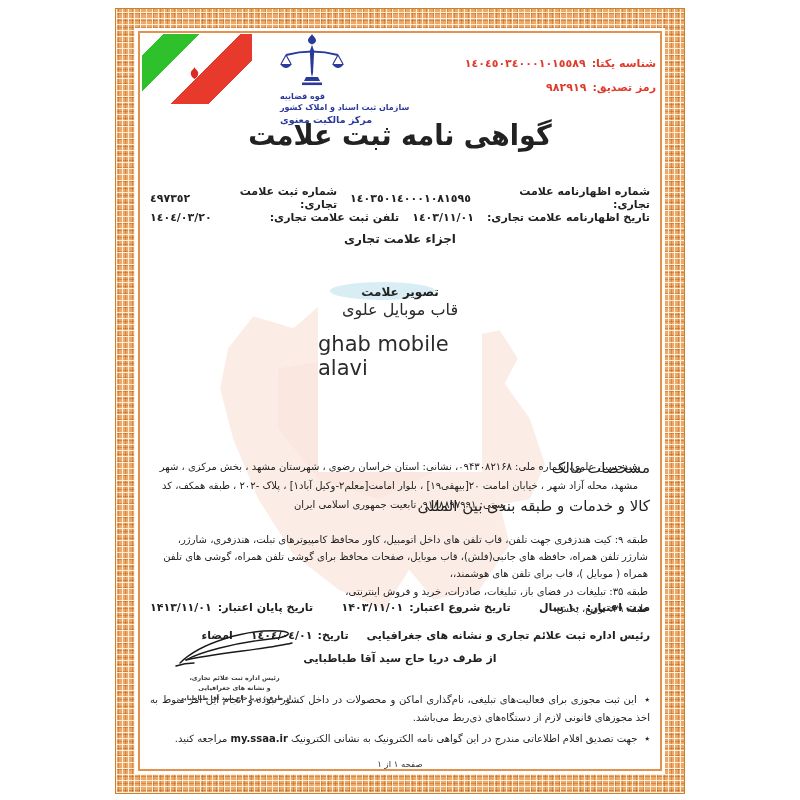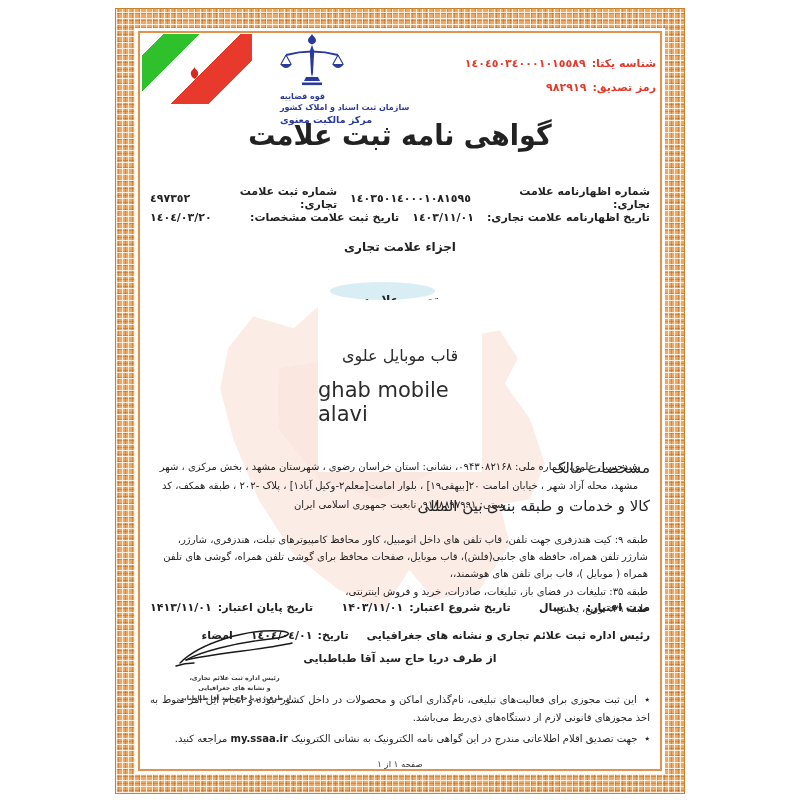--- a/index.html
+++ b/index.html
@@ -31,26 +31,26 @@
   .org3{font-size:9.5px;margin-top:2px;}
   .red-ids{position:absolute;right:4px;top:24px;direction:rtl;text-align:right;color:#e03a2b;
     font-weight:bold;font-size:11px;}
   .red-ids .pair{display:flex;direction:rtl;gap:6px;justify-content:flex-start;margin-bottom:11px;}
   .title{position:absolute;left:0;right:0;top:86px;text-align:center;font-weight:bold;
     font-size:27px;letter-spacing:-1px;transform:scaleY(1.06);}
   
   .frow{position:absolute;left:10px;right:10px;display:flex;direction:rtl;align-items:center;
     gap:13px;font-size:11px;font-weight:bold;}
   .push{margin-right:auto;}
-  .sec-center{position:absolute;left:0;right:0;text-align:center;font-weight:bold;font-size:12px;direction:rtl;margin-top:8px;}
+  .sec-center{position:absolute;left:0;right:0;text-align:center;font-weight:bold;font-size:12px;direction:rtl;}
   .sec-right{position:absolute;left:10px;right:10px;text-align:right;font-weight:normal;font-size:15px;direction:rtl;}
   .par-center{position:absolute;left:14px;right:14px;text-align:center;direction:rtl;
     font-size:10px;line-height:1.85;}
   .mark-box{position:absolute;left:calc(50% - 82px);top:267px;width:164px;height:172px;background:#fff;
-    display:flex;flex-direction:column;align-items:center;justify-content:center;gap:13px;}
+    display:flex;flex-direction:column;align-items:center;gap:13px;}
   .mark-fa{font-size:16px;direction:rtl;color:#2b2b2b;}
   .mark-en{font-size:21px;color:#2b2b2b;}
   .goods{position:absolute;left:12px;right:12px;top:498px;direction:rtl;text-align:right;
     font-size:10px;line-height:1.72;}
   .vrow{position:absolute;left:10px;right:10px;top:568px;display:flex;direction:rtl;
     justify-content:space-between;font-size:11px;font-weight:bold;}
   .vrow .pair{display:flex;direction:rtl;gap:6px;}
   
   .sig{position:absolute;left:10px;right:10px;top:596px;height:106px;}
   .sig-row{display:flex;direction:rtl;gap:18px;align-items:center;font-size:11px;font-weight:bold;}
@@ -121,21 +121,21 @@
 
       <div class="frow" style="top:152px">
         <span>شماره اظهارنامه علامت تجاری:</span>
         <span>١٤٠٣٥٠١٤٠٠٠١٠٨١٥٩٥</span>
         <span>شماره ثبت علامت تجاری:</span>
         <span class="push">٤٩٧٣٥٢</span>
       </div>
       <div class="frow" style="top:178px">
         <span>تاریخ اظهارنامه علامت تجاری:</span>
         <span>١٤٠٣/١١/٠١</span>
-        <span>تاریخ ثبت علامت مشخصات:</span>
+        <span>تلفن ثبت علامت تجاری:</span>
         <span class="push">١٤٠٤/٠٣/٢٠</span>
       </div>
 
       <div class="sec-center" style="top:199px">اجزاء علامت تجاری</div>
 
       <div class="sec-center" style="top:252px">تصویر علامت</div>
       <div class="mark-box">
         <div class="mark-fa">قاب موبایل علوی</div>
         <div class="mark-en">ghab mobile alavi</div>
       </div>

